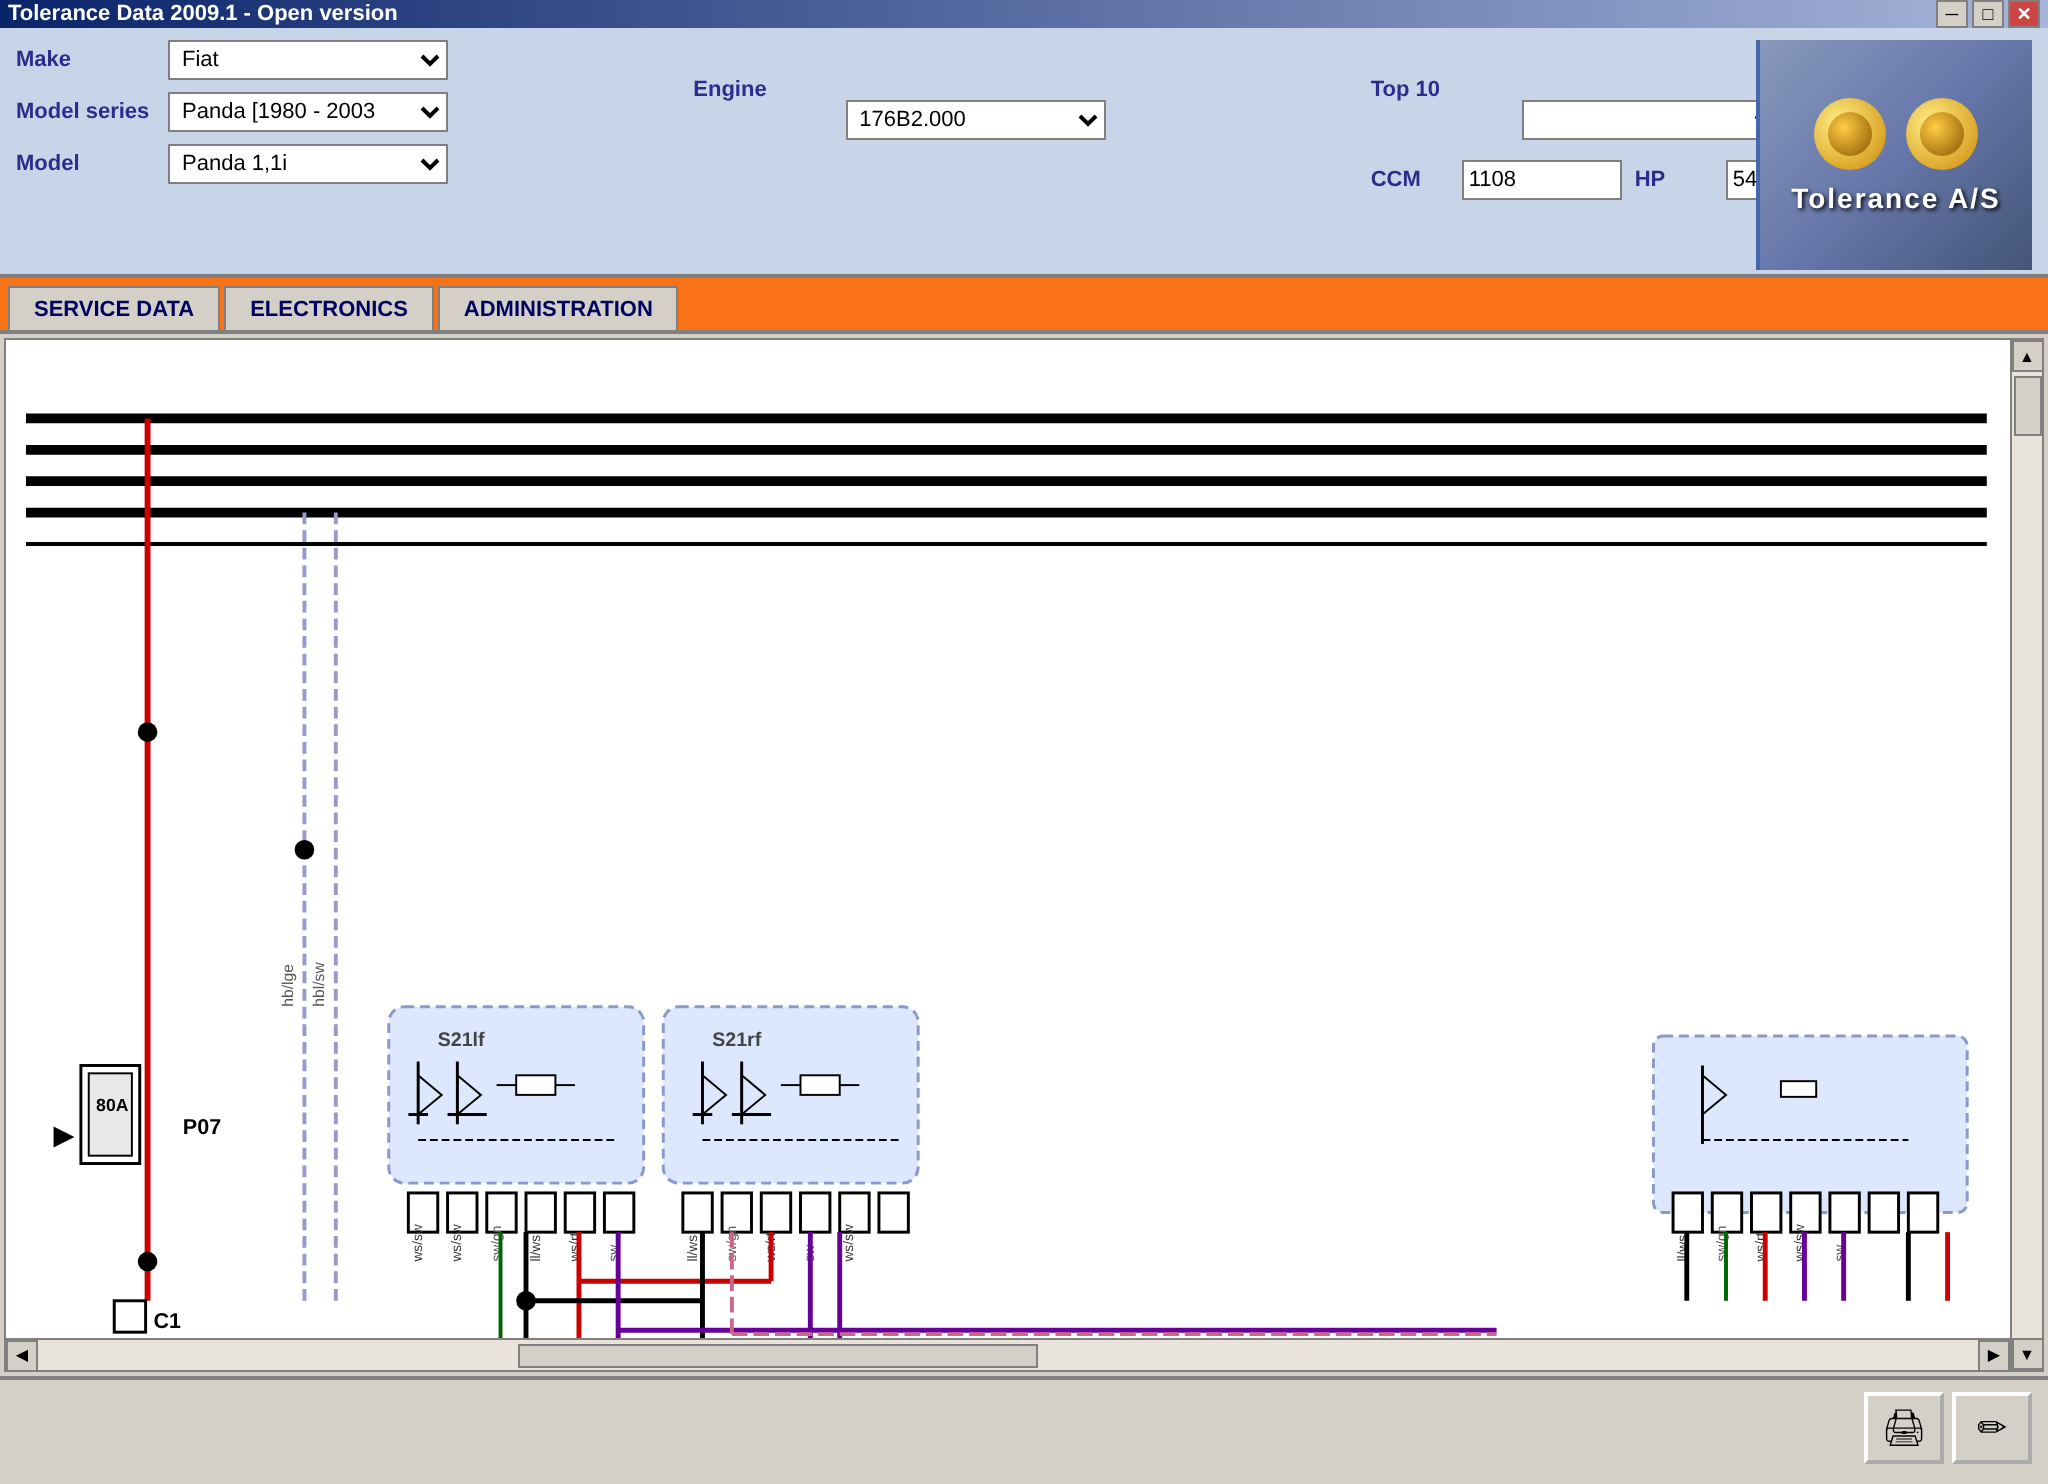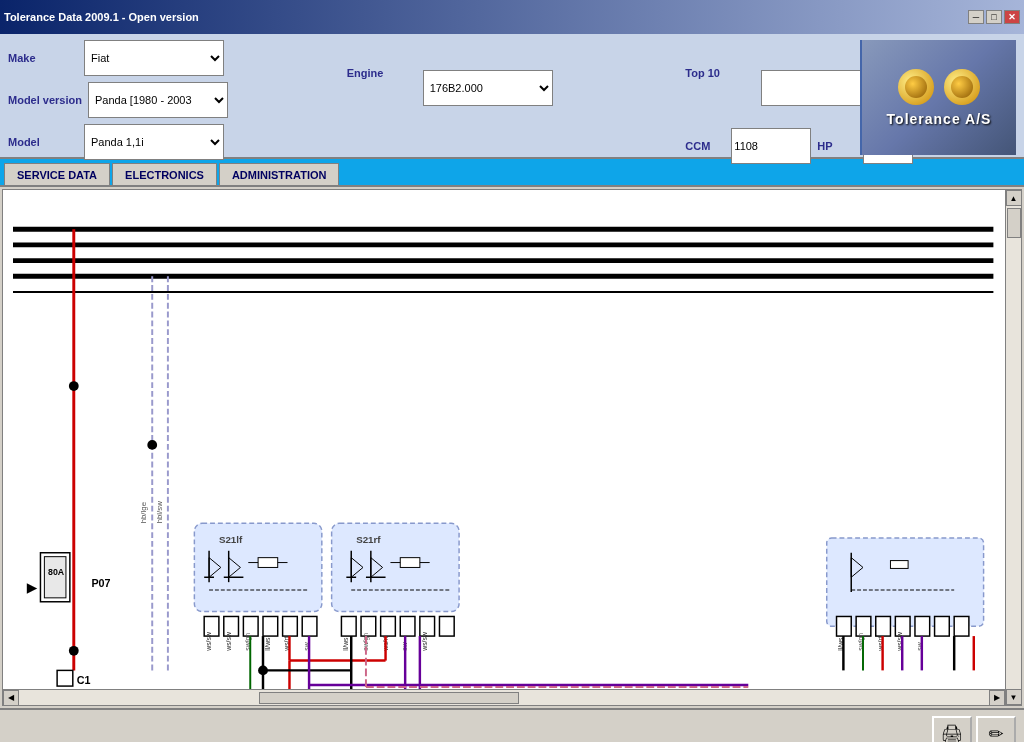--- a/index.html
+++ b/index.html
@@ -2,21 +2,21 @@
 <html><head>
   <meta charset="utf-8">
   <style>
     * { box-sizing: border-box; margin: 0; padding: 0; }
     body { font-family: Arial, sans-serif; font-size: 12px; background: #d4d0c8; width: 1024px; height: 742px; overflow: hidden; }
 
     
     #title-bar {
       background: linear-gradient(to right, #0a246a, #a6b5d9);
       color: white;
-      height: 34px;
+      height: 14px;
       display: flex;
       align-items: center;
       justify-content: space-between;
       padding: 0 4px;
       font-size: 11px;
       font-weight: bold;
     }
     #title-bar-controls { display: flex; gap: 2px; }
     .title-btn {
       width: 16px; height: 14px;
@@ -33,45 +33,45 @@
       background: #c8d4e8;
       padding: 6px 8px;
       display: grid;
       grid-template-columns: 1fr 1fr 1fr;
       gap: 4px 8px;
       border-bottom: 2px solid #808080;
       height: 125px;
     }
     .header-left { display: flex; flex-direction: column; gap: 6px; }
     .header-mid { display: flex; flex-direction: column; gap: 14px; }
-    .header-right { display: flex; flex-direction: column; gap: 22px; position: relative; }
+    .header-right { display: flex; flex-direction: column; gap: 10px; position: relative; }
 
     .field-row { display: flex; align-items: center; gap: 6px; }
     .field-label { color: #2c2c8c; font-weight: bold; font-size: 11px; min-width: 70px; }
     .field-label-sm { color: #2c2c8c; font-weight: bold; font-size: 11px; min-width: 40px; }
 
     select, input[type="text"] {
       background: white;
       border: 1px solid #808080;
-      height: 36px;
+      height: 20px;
       font-size: 11px;
       padding: 0 2px;
     }
     select { appearance: auto; }
     .select-wide { width: 140px; }
     .select-med { width: 130px; margin-top: 30px; }
     .input-med { width: 130px; }
     .input-sm { width: 80px; }
     .input-tiny { width: 50px; }
 
     
     #logo-area {
       position: absolute;
       right: 0; top: 0;
-      width: 156px; height: 115px;
+      width: 138px; height: 115px;
       background: linear-gradient(135deg, #8899bb 0%, #6677aa 50%, #445577 100%);
       display: flex; flex-direction: column; align-items: center; justify-content: center;
       border-left: 2px solid #4466aa;
     }
     .logo-circles { display: flex; gap: 10px; margin-bottom: 6px; }
     .logo-circle-outer {
       width: 36px; height: 36px;
       border-radius: 50%;
       background: radial-gradient(circle at 35% 35%, #ffee88, #cc8800);
       display: flex; align-items: center; justify-content: center;
@@ -79,21 +79,21 @@
     }
     .logo-circle-inner {
       width: 22px; height: 22px;
       border-radius: 50%;
       background: radial-gradient(circle at 35% 35%, #ffcc44, #885500);
     }
     .logo-text { color: white; font-size: 14px; font-weight: bold; letter-spacing: 1px; text-shadow: 1px 1px 2px black; }
 
     
     #nav-tabs {
-      background: #0ea5e9;
+      background: #f97316;
       height: 28px;
       display: flex;
       align-items: flex-end;
       padding: 0 4px;
       border-bottom: 2px solid #808080;
     }
     .nav-tab {
       background: #d4d0c8;
       border: 1px solid #808080;
       border-bottom: none;
@@ -210,21 +210,21 @@
 <div id="header">
 
   <div class="header-left">
     <div class="field-row">
       <span class="field-label">Make</span>
       <select class="select-wide">
         <option>Fiat</option>
       </select>
     </div>
     <div class="field-row">
-      <span class="field-label">Model version</span>
+      <span class="field-label">Model series</span>
       <select class="select-wide">
         <option>Panda [1980 - 2003</option>
       </select>
     </div>
     <div class="field-row">
       <span class="field-label">Model</span>
       <select class="select-wide">
         <option>Panda 1,1i</option>
       </select>
     </div>

